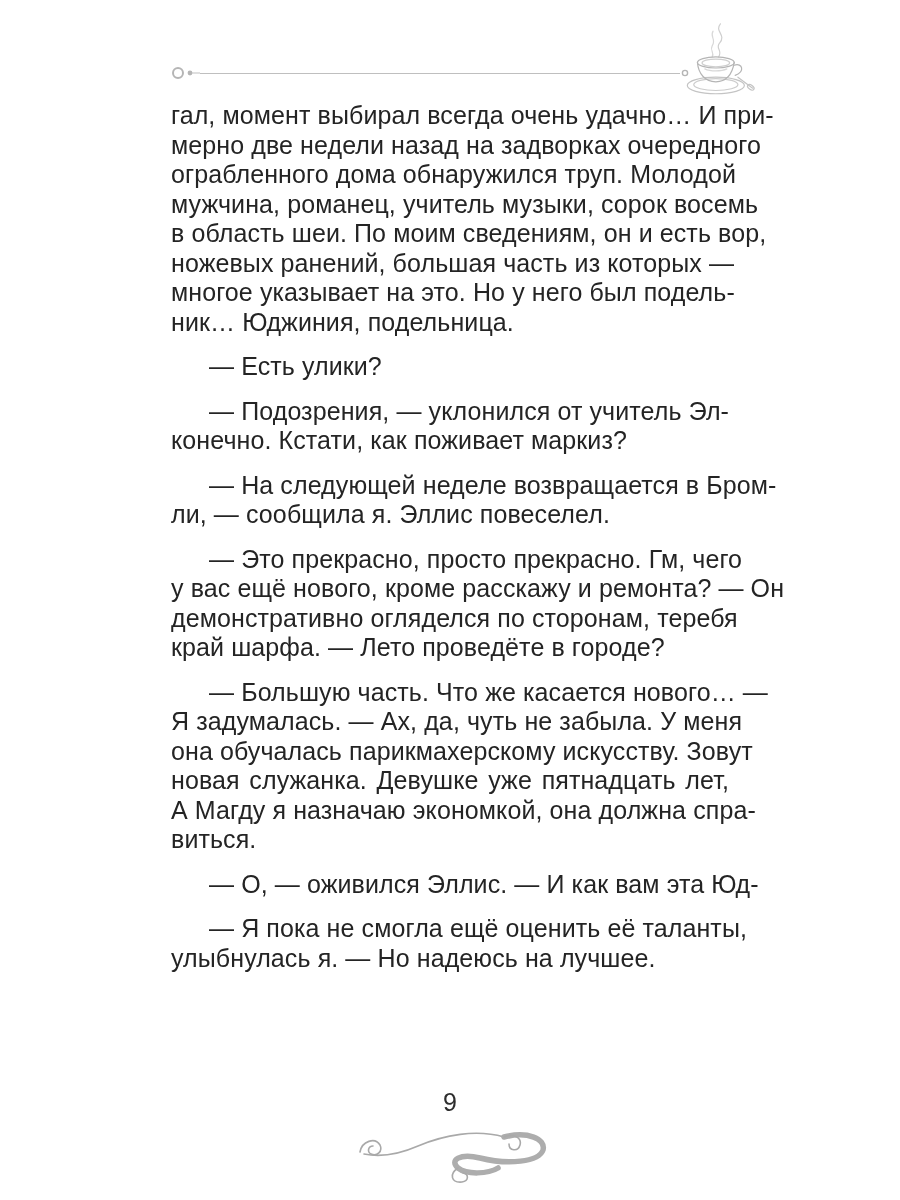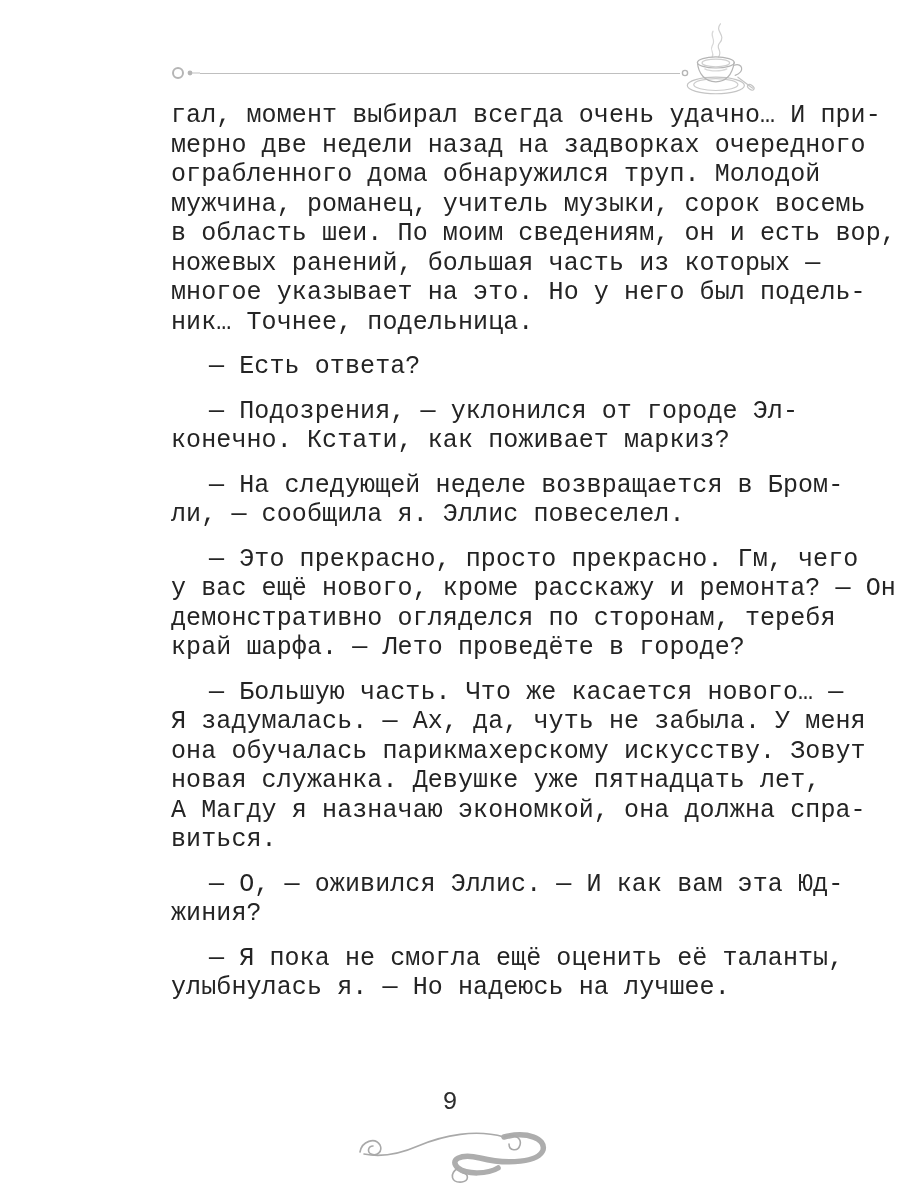--- a/index.html
+++ b/index.html
@@ -1,21 +1,21 @@
 <!DOCTYPE html>
 <html><head>
 <meta charset="utf-8">
 <style>
   html,body { margin:0; padding:0; }
   .page {
     position:relative;
     width:900px; height:1200px;
     background:#ffffff;
     overflow:hidden;
-    font-family:Liberation Mono, monospace;
+    font-family:Liberation Sans, sans-serif;
   }
 
   
   .header-divider {
     position:absolute; left:170px; top:64px;
     width:520px; height:18px;
     display:flex; align-items:center;
   }
   .header-divider svg { display:block; }
   .divider-rule {
@@ -86,29 +86,29 @@
   <div class="textblock">
 
     <div class="para">
       <div class="ln j">гал, момент выбирал всегда очень удачно… И при-</div>
       <div class="ln j">мерно две недели назад на задворках очередного</div>
       <div class="ln j">ограбленного дома обнаружился труп. Молодой</div>
       <div class="ln j">мужчина, романец, учитель музыки, сорок восемь</div>
       <div class="ln j">в область шеи. По моим сведениям, он и есть вор,</div>
       <div class="ln j">ножевых ранений, большая часть из которых —</div>
       <div class="ln j">многое указывает на это. Но у него был подель-</div>
-      <div class="ln">ник… Точнее, подельница.</div>
+      <div class="ln">ник… Юджиния, подельница.</div>
     </div>
 
     <div class="para">
-      <div class="ln ind">— Есть ответа?</div>
+      <div class="ln ind">— Есть улики?</div>
     </div>
 
     <div class="para">
-      <div class="ln j ind">— Подозрения, — уклонился от городе Эл-</div>
+      <div class="ln j ind">— Подозрения, — уклонился от учитель Эл-</div>
       <div class="ln">конечно. Кстати, как поживает маркиз?</div>
     </div>
 
     <div class="para">
       <div class="ln j ind">— На следующей неделе возвращается в Бром-</div>
       <div class="ln">ли, — сообщила я. Эллис повеселел.</div>
     </div>
 
     <div class="para">
       <div class="ln j ind">— Это прекрасно, просто прекрасно. Гм, чего</div>
@@ -121,21 +121,20 @@
       <div class="ln j ind">— Большую часть. Что же касается нового… —</div>
       <div class="ln j">Я задумалась. — Ах, да, чуть не забыла. У меня</div>
       <div class="ln j">она обучалась парикмахерскому искусству. Зовут</div>
       <div class="ln j">новая служанка. Девушке уже пятнадцать лет,</div>
       <div class="ln j">А Магду я назначаю экономкой, она должна спра-</div>
       <div class="ln">виться.</div>
     </div>
 
     <div class="para">
       <div class="ln j ind">— О, — оживился Эллис. — И как вам эта Юд-</div>
-      <div class="ln">жиния?</div>
     </div>
 
     <div class="para">
       <div class="ln j ind">— Я пока не смогла ещё оценить её таланты,</div>
       <div class="ln">улыбнулась я. — Но надеюсь на лучшее.</div>
     </div>
 
   </div>
 
   <div class="page-number">9</div>

